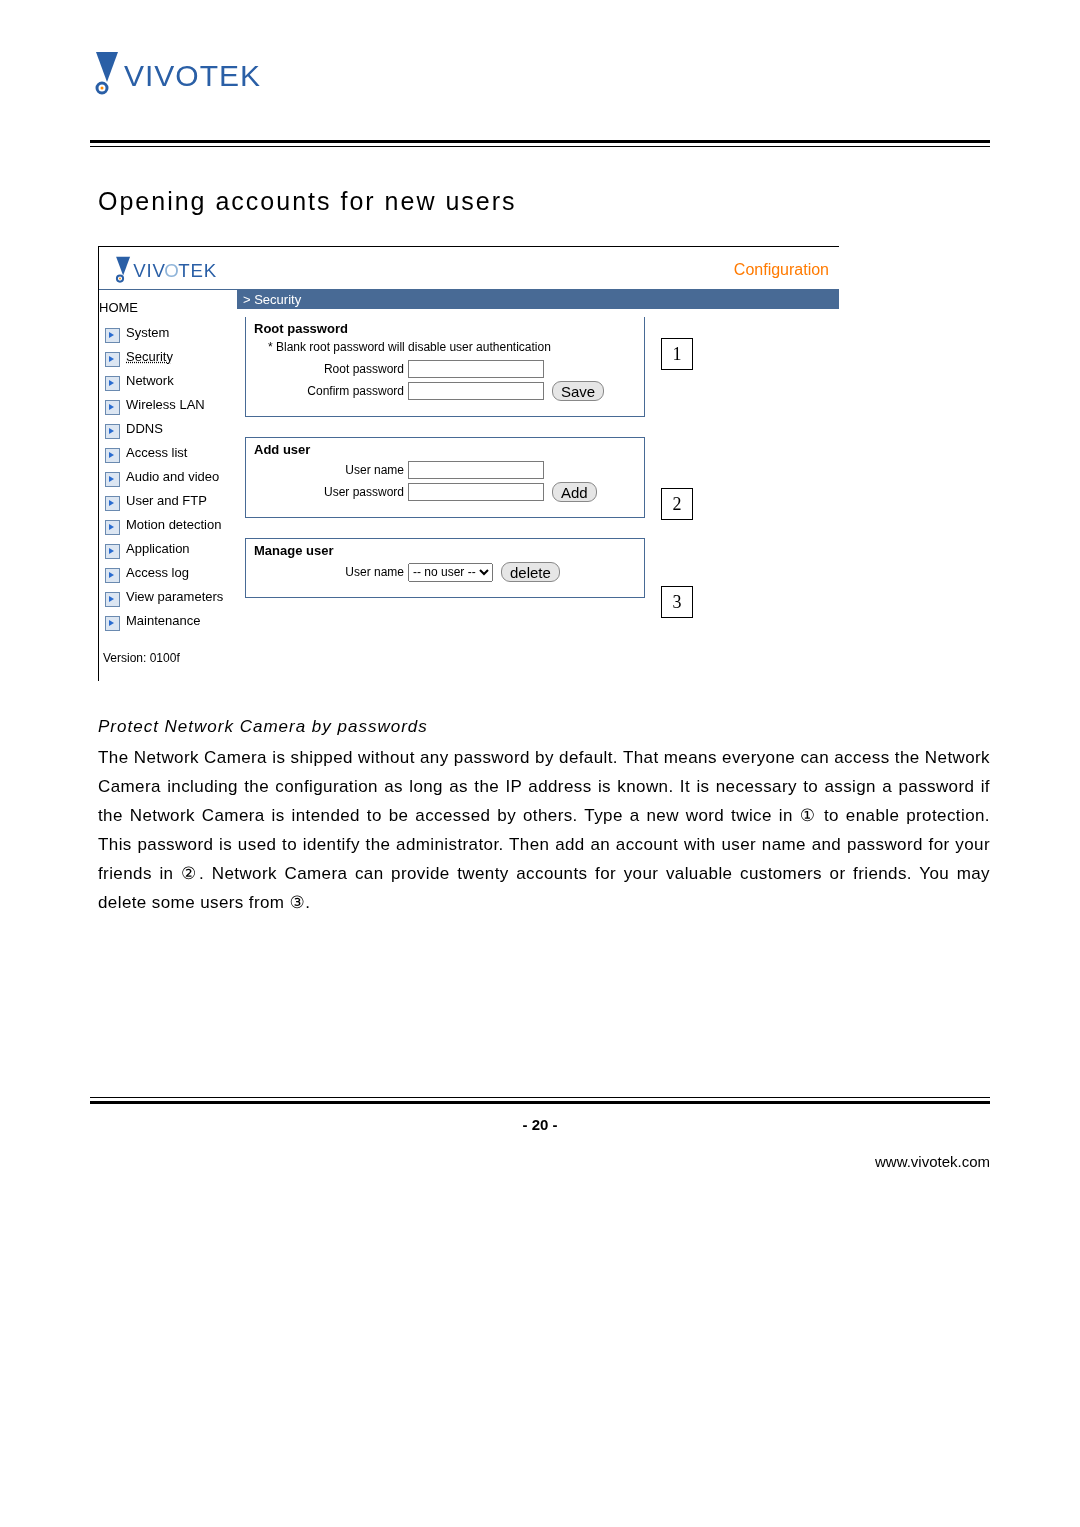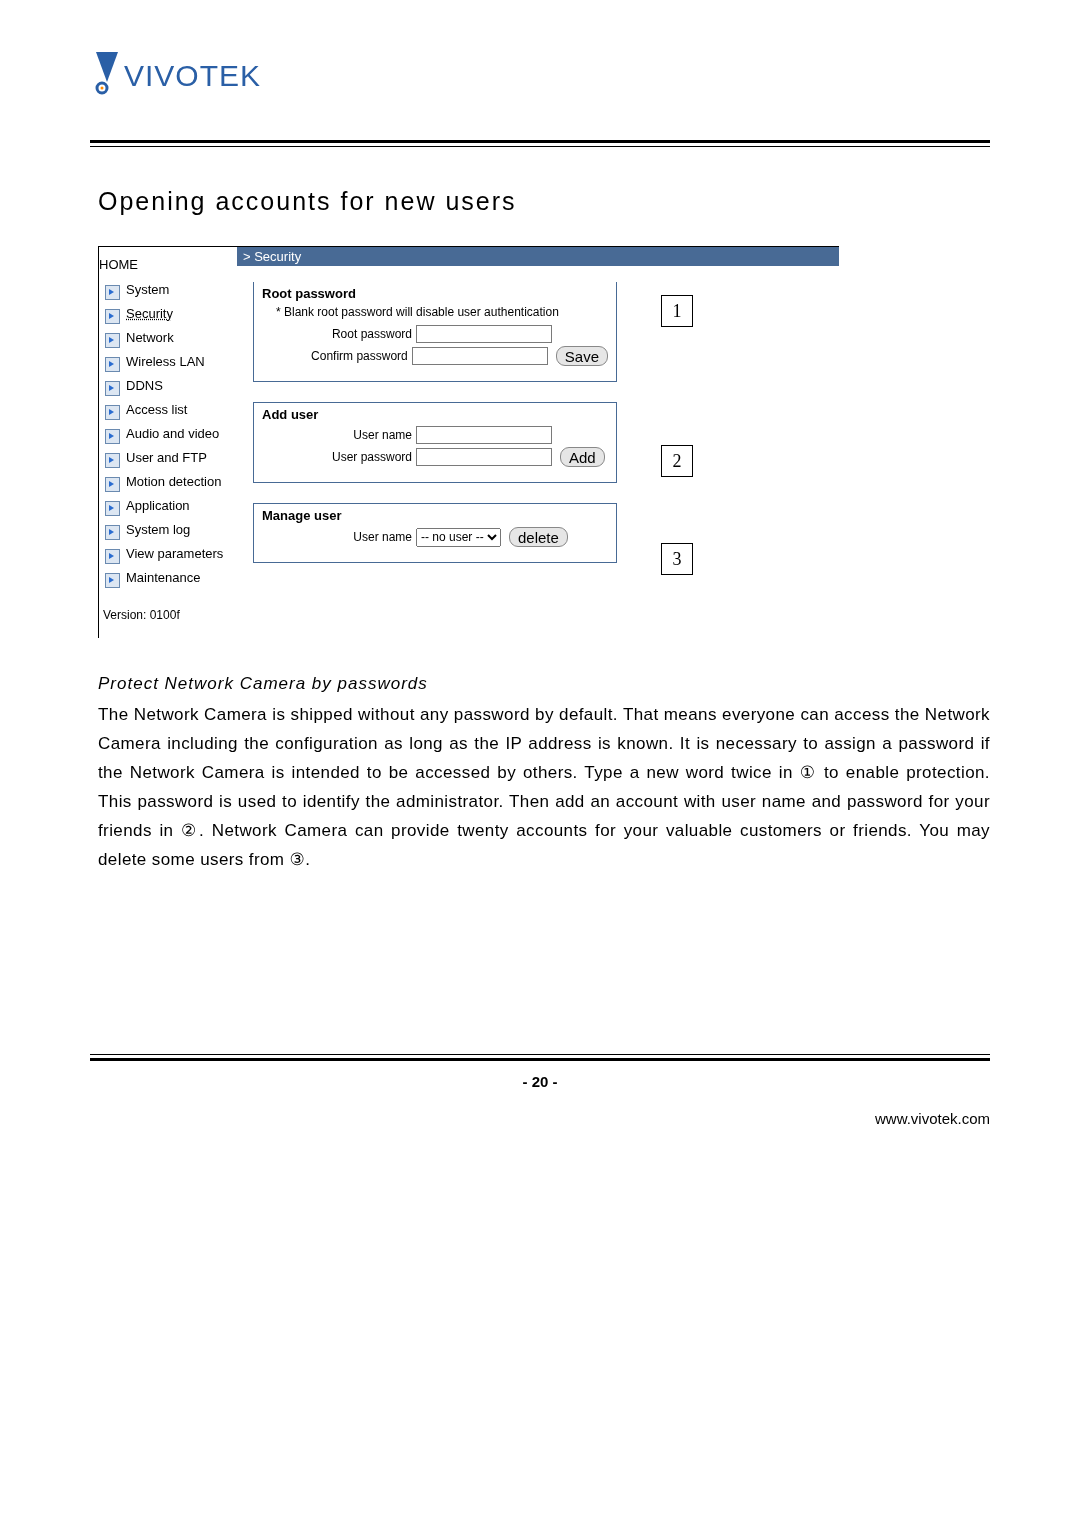--- a/index.html
+++ b/index.html
@@ -116,24 +116,24 @@
   }
   .crumb {
     background: #486a95;
     color: #fff;
     padding: 2px 6px;
     font-size: 13px;
   }
   .panel {
     border: 1px solid #486a95;
     border-top: none;
-    margin: 16px;
+    margin: 8px;
     padding: 4px 8px 12px 8px;
     position: relative;
-    width: 364px;
+    width: 400px;
     box-sizing: border-box;
   }
   .panel + .panel {
     margin-top: 20px;
     border-top: 1px solid #486a95;
   }
   .panel h3 {
     margin: 0 0 4px 0;
     font-size: 13px;
     font-weight: bold;
@@ -242,20 +242,31 @@
       <circle cx="12" cy="38" r="1.5" fill="#ff8a00"></circle>
       <text x="34" y="36" font-size="30" class="vlogo-text" fill="#2a5fa6">VIVOTEK</text>
     </svg>
   </div>
 
   <div class="double-rule"></div>
 
   <h1 class="page-title">Opening accounts for new users</h1>
 
   <div class="screenshot">
+    <div class="ss-header">
+      <svg width="140" height="30" viewBox="0 0 180 38">
+        <polygon points="4,2 22,2 13,26" fill="#2a5fa6"></polygon>
+        <circle cx="9" cy="30" r="4" fill="none" stroke="#2a5fa6" stroke-width="2.5"></circle>
+        <circle cx="9" cy="30" r="1.2" fill="#ff8a00"></circle>
+        <text x="26" y="28" font-size="24" class="vlogo-text" fill="#2a5fa6">VIV</text>
+        <text x="66" y="28" font-size="24" class="vlogo-text" fill="#8fb4d9">O</text>
+        <text x="84" y="28" font-size="24" class="vlogo-text" fill="#2a5fa6">TEK</text>
+      </svg>
+      <span class="right">Configuration</span>
+    </div>
     <div class="ss-body">
       <div class="ss-nav">
         <div class="home">HOME</div>
         <ul>
           <li>
               <span class="nav-icon"></span>
               <a>System</a>
             </li>
           <li>
               <span class="nav-icon"></span>
@@ -288,21 +299,21 @@
           <li>
               <span class="nav-icon"></span>
               <a>Motion detection</a>
             </li>
           <li>
               <span class="nav-icon"></span>
               <a>Application</a>
             </li>
           <li>
               <span class="nav-icon"></span>
-              <a>System log</a>
+              <a>Access log</a>
             </li>
           <li>
               <span class="nav-icon"></span>
               <a>View parameters</a>
             </li>
           <li>
               <span class="nav-icon"></span>
               <a>Maintenance</a>
             </li>
         </ul>

